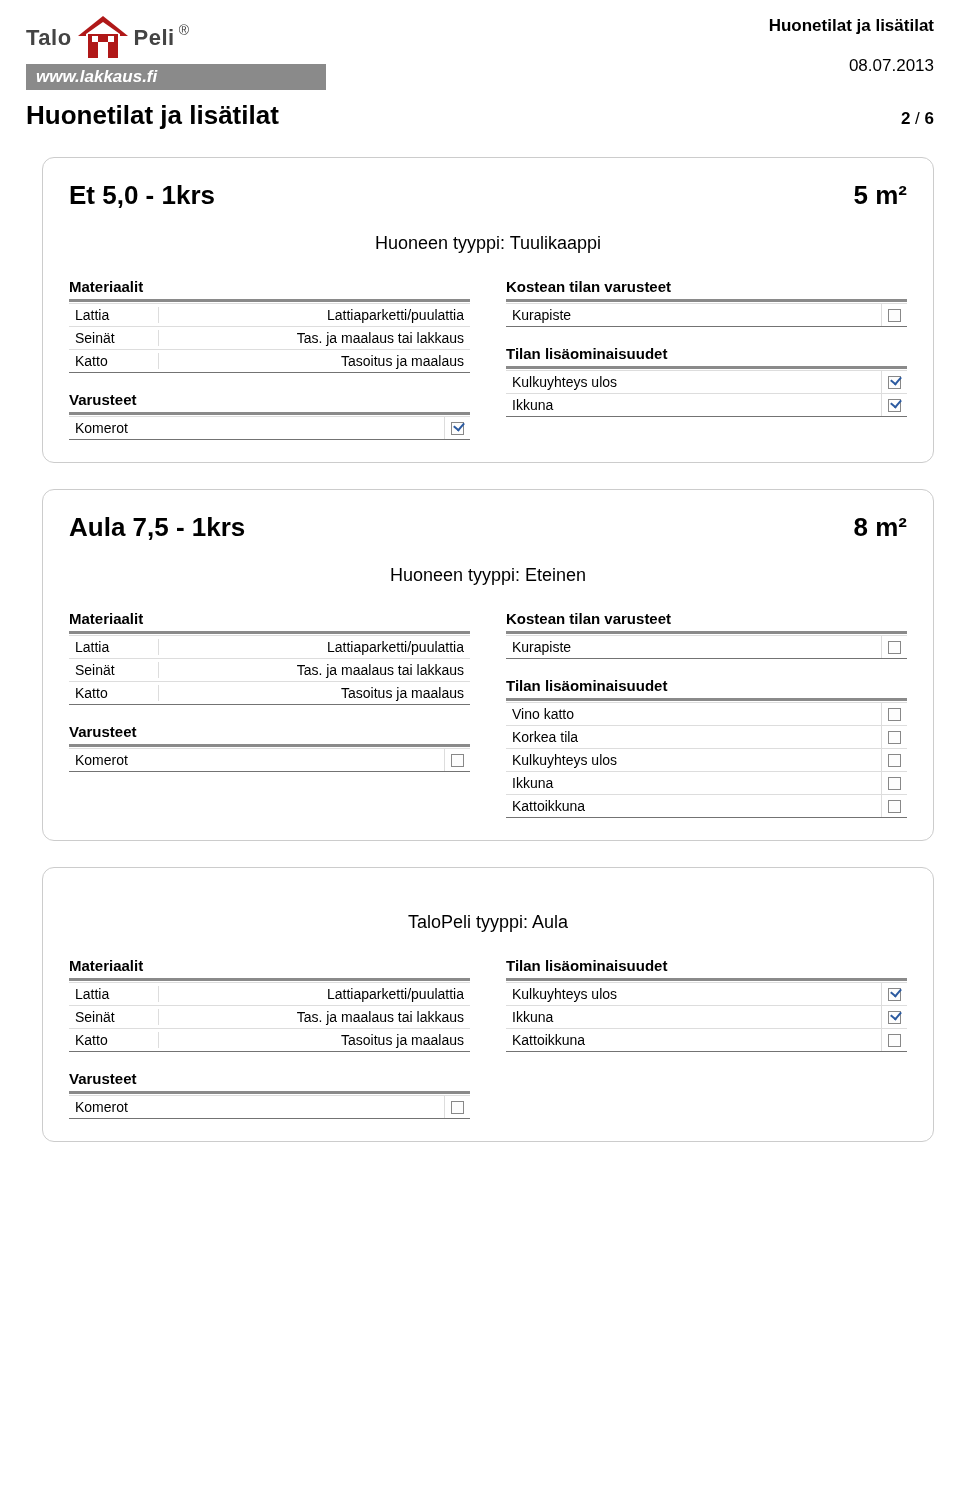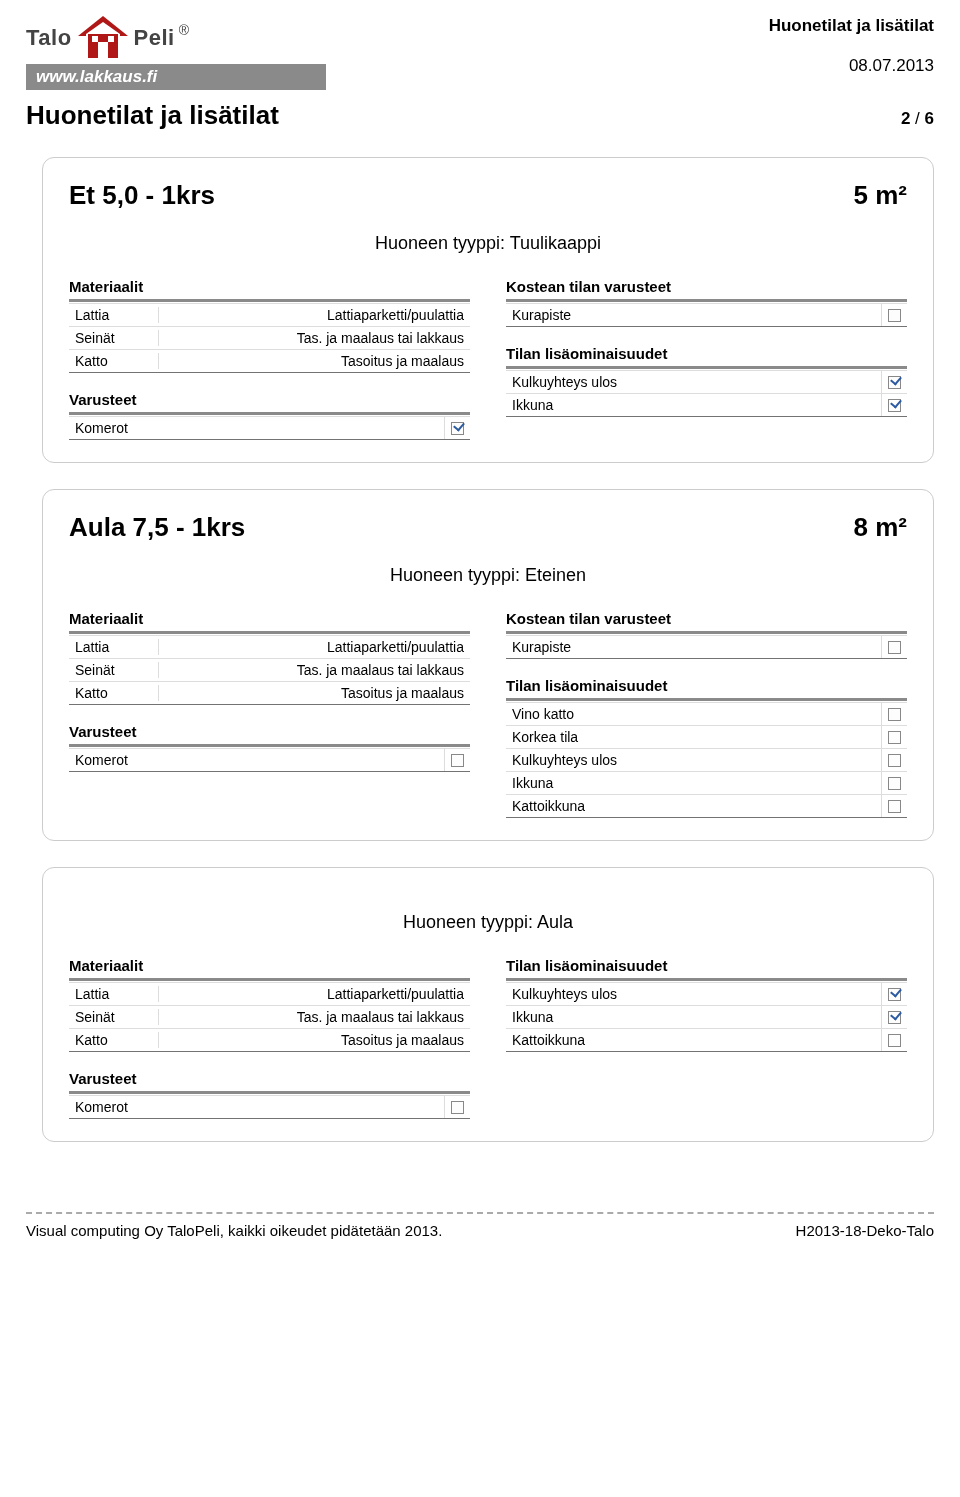--- a/index.html
+++ b/index.html
@@ -268,21 +268,21 @@
             <div class="row check">
               <div class="label">Kattoikkuna</div>
               <div class="box">
                 <span class="cb"></span>
               </div>
             </div>
           </div>
         </div>
       </div>
       <div class="card">
-        <div class="room-type">Huoneen tyyppi: Aula</div>
+        <div class="room-type">TaloPeli tyyppi: Aula</div>
         <div class="cols">
           <div class="col">
             <div class="sec-h">Materiaalit</div>
             <div class="bar"></div>
             <div class="row kv">
               <div class="label">Lattia</div>
               <div class="val">Lattiaparketti/puulattia</div>
             </div>
             <div class="row kv">
               <div class="label">Seinät</div>
@@ -320,18 +320,14 @@
               <div class="label">Kattoikkuna</div>
               <div class="box">
                 <span class="cb"></span>
               </div>
             </div>
           </div>
         </div>
       </div>
     </div>
 
-  <div class="footer">
-    <div>Visual computing Oy TaloPeli, kaikki oikeudet pidätetään 2013.</div>
-    <div>H2013-18-Deko-Talo</div>
-  </div>
 
 </div>
 
 </body></html>

